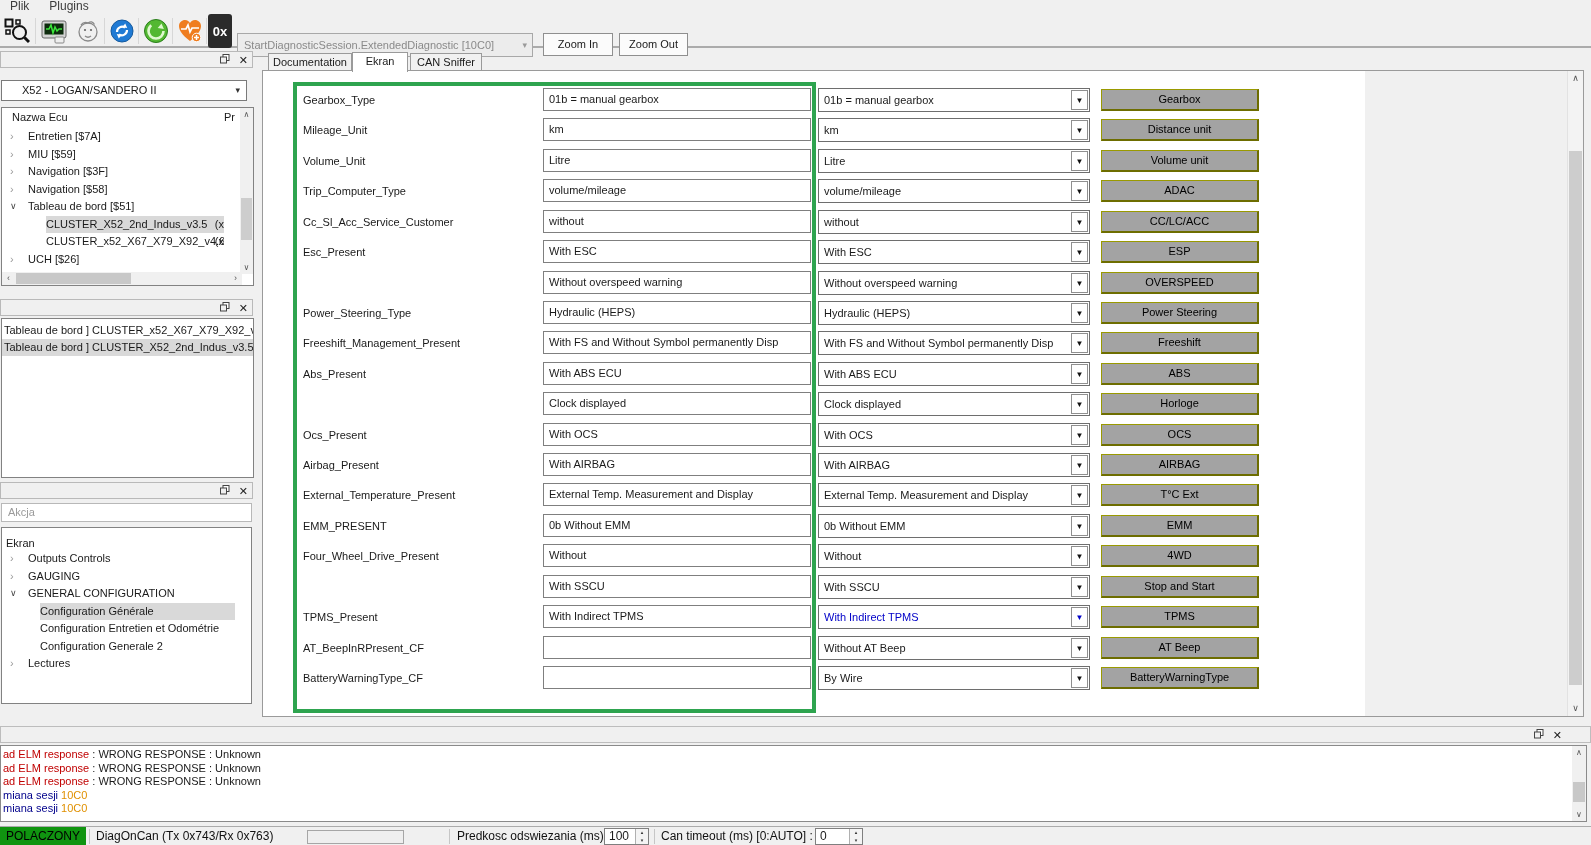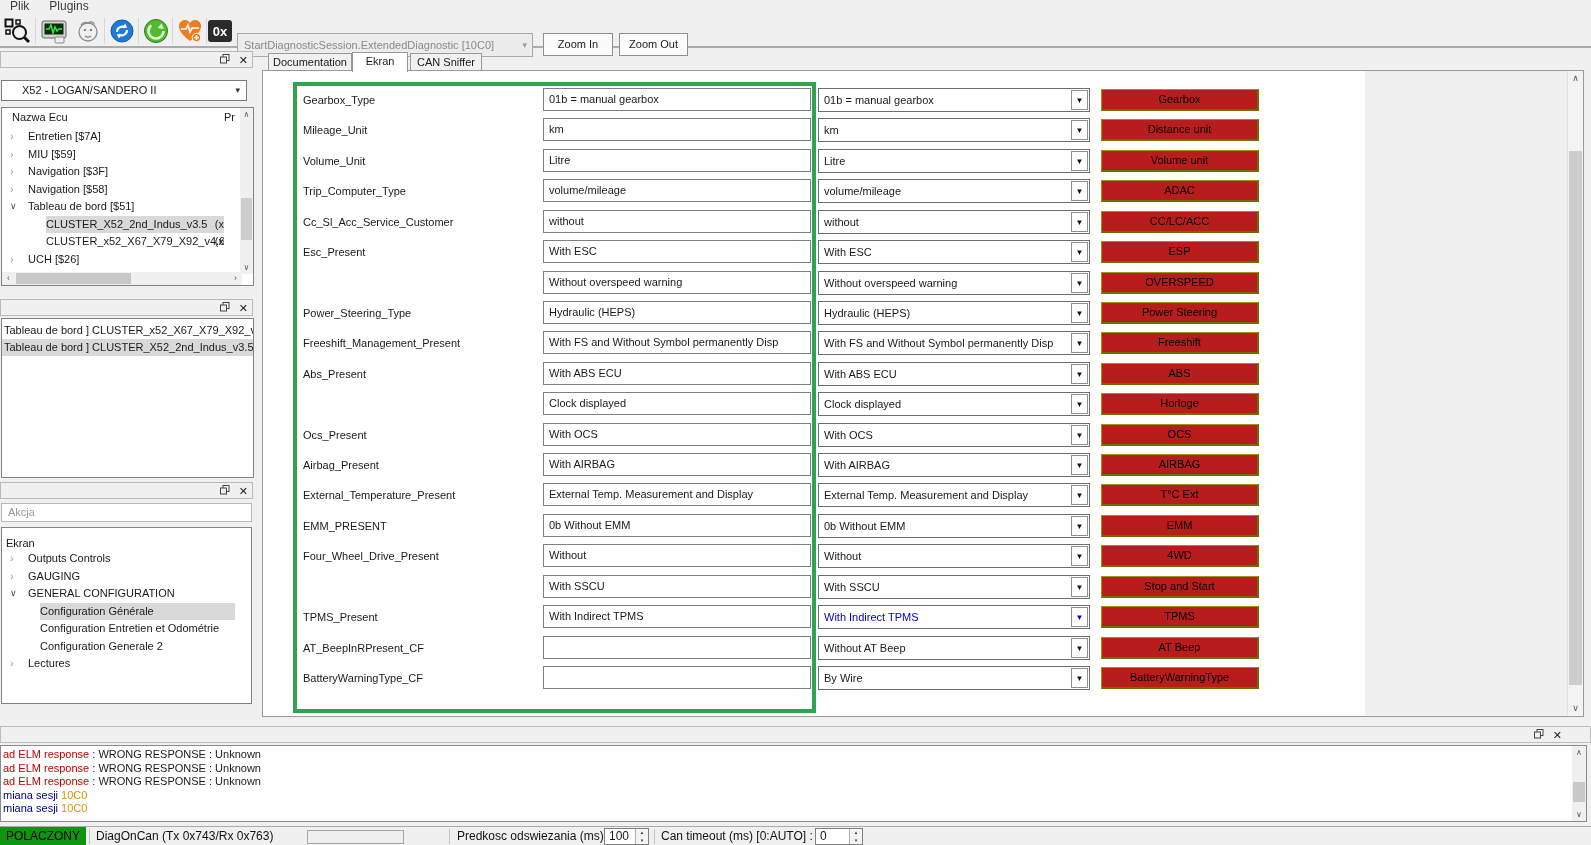--- a/index.html
+++ b/index.html
@@ -5,21 +5,21 @@
   * { margin:0; padding:0; box-sizing:border-box; }
   html,body { width:1591px; height:845px; overflow:hidden; background:#f0f0f0;
     font-family:"Liberation Sans", sans-serif; font-size:11px; color:#1a1a1a; }
   
   #menubar { position:absolute; left:0; top:0; width:1591px; height:14px; overflow:hidden; }
   .menu-item { display:inline-block; margin-top:-3px; padding:0 10px; color:#3c3c3c; font-size:12px; }
   
   #toolbar { position:absolute; left:0; top:14px; width:1591px; height:34px; border-bottom:2px solid #ababab; background:#f0f0f0; }
   .tbicon { position:absolute; top:3px; width:30px; height:28px; display:flex; align-items:center; justify-content:center; }
   .tbsep { position:absolute; top:4px; width:1px; height:26px; background:#d7d7d7; }
-  .hexbox { width:24px; height:22px; background:#2b2b2b; border-radius:3px; color:#fff; font-weight:bold; font-size:13px; display:flex; align-items:center; justify-content:center; }
+  .hexbox { width:24px; height:34px; background:#2b2b2b; border-radius:3px; color:#fff; font-weight:bold; font-size:13px; display:flex; align-items:center; justify-content:center; }
   #session-combo { position:absolute; left:237px; top:19px; width:296px; height:24px; background:#ececec; border:1px solid #a8a8a8; color:#8a8a8a; line-height:22px; padding-left:6px; }
   #session-combo .arr { position:absolute; right:5px; top:0; line-height:22px; color:#9a9a9a; font-size:9px; }
   .toolbtn { position:absolute; top:19px; height:23px; background:#fbfbfb; border:1px solid #8f8f8f; text-align:center; line-height:21px; font-size:11px; }
   
   .dockbar { position:absolute; left:0; width:253px; height:17px; background:#f0f0f0; border:1px solid #b9b9b9; }
   .dockbar .btns { position:absolute; right:4px; top:1px; display:flex; gap:9px; align-items:center; height:14px; }
   .dockbar .x { font-size:11px; color:#222; line-height:14px; }
   .combo { background:#fff; border:1px solid #7a7a7a; position:absolute; line-height:19px; padding-left:20px; }
   .combo .arr { position:absolute; right:6px; top:0; color:#333; font-size:9px; }
   .panel { position:absolute; background:#fff; border:1px solid #828282; overflow:hidden; }
@@ -46,21 +46,21 @@
   #frame { position:absolute; left:262px; top:70px; width:1322px; height:647px; border:1px solid #9a9a9a; background:#fff; }
   #content-gray { position:absolute; left:1102px; top:0; width:202px; height:645px; background:#f0f0f0; }
   #mainscroll { position:absolute; right:0; top:0; width:16px; height:645px; background:#f3f3f3; border-left:1px solid #e2e2e2; }
   #mainscroll .sarr { position:absolute; left:0; width:15px; height:15px; text-align:center; font-size:9px; color:#555; line-height:15px; }
   #mainscroll .thumb { position:absolute; left:1px; width:13px; background:#cdcdcd; }
   #greenbox { position:absolute; left:30px; top:11px; width:523px; height:631px; border:4px solid #2ea44f; background:#fff; }
   .frow-label { position:absolute; left:40px; width:235px; height:24px; line-height:24px; overflow:hidden; }
   .frow-field { position:absolute; left:280px; width:268px; height:23px; background:#fff; border:1px solid #7f7f7f; line-height:21px; padding-left:5px; overflow:hidden; white-space:nowrap; }
   .frow-combo { position:absolute; left:555px; width:272px; height:24px; background:#fff; border:1px solid #6e6e6e; line-height:22px; padding-left:5px; overflow:hidden; white-space:nowrap; }
   .frow-combo .cmbarr { position:absolute; right:1px; top:1px; bottom:1px; width:17px; border:1px solid #8f8f8f; background:#fff; text-align:center; font-size:8px; line-height:20px; color:#111; }
-  .frow-btn { position:absolute; left:838px; width:158px; height:22px; background:#b91c1c; color:#000;
+  .frow-btn { position:absolute; left:838px; width:158px; height:22px; background:#a3a3a3; color:#000;
     border:1px solid #9a9a00; border-right:2px solid #6d6d00; border-bottom:2px solid #6d6d00;
     text-align:center; line-height:19px; overflow:hidden; }
   
   #botbar { position:absolute; left:0; top:726px; width:1591px; height:17px; background:#f0f0f0; border:1px solid #bdbdbd; }
   #botbar .btns { position:absolute; right:28px; top:1px; display:flex; gap:9px; align-items:center; height:14px; }
   #logpanel { position:absolute; left:0; top:745px; width:1587px; height:77px; background:#fff; border:1px solid #8a8a8a; overflow:hidden; }
   .logline { height:13.5px; line-height:13.5px; white-space:nowrap; padding-left:2px; font-size:11px; }
   #logscroll { position:absolute; top:0; right:0; width:14px; height:75px; background:#f0f0f0; }
   #logscroll .sarr { position:absolute; left:0; width:14px; height:13px; text-align:center; font-size:8px; color:#555; line-height:13px; }
   #logscroll .thumb { position:absolute; left:1px; width:12px; background:#c8c8c8; }

